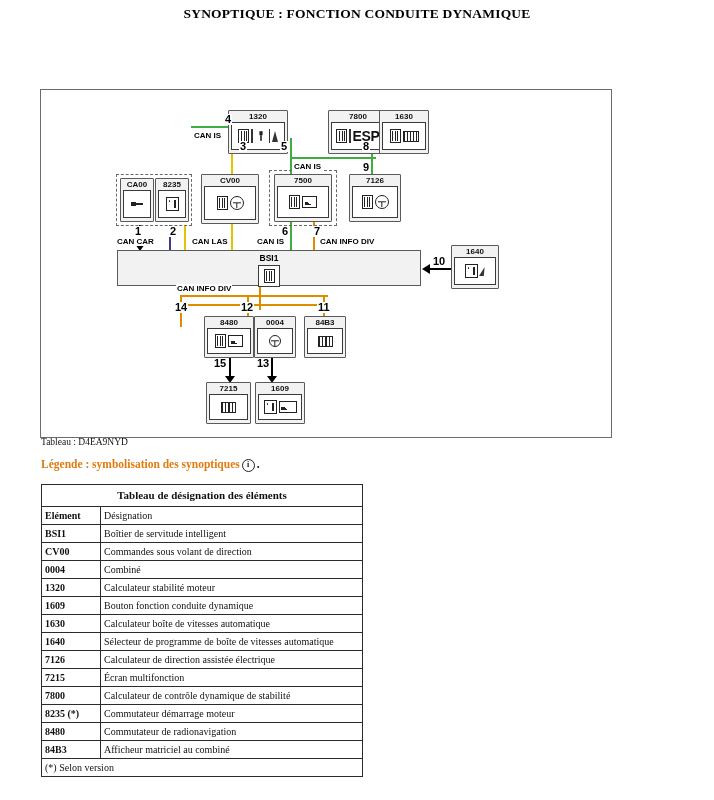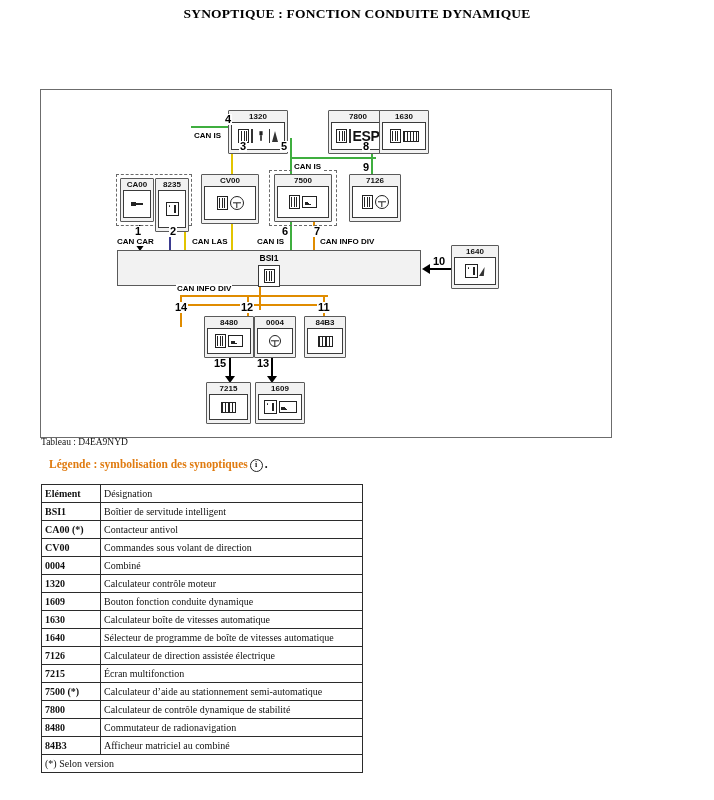--- a/index.html
+++ b/index.html
@@ -90,21 +90,21 @@
   .arrow-l{position:absolute;width:0;height:0;border-top:5px solid transparent;border-bottom:5px solid transparent;border-right:8px solid #000;}
 
   
   .fig-caption{
     position:absolute;left:41px;top:437px;
     font-family:"Liberation Serif", serif;font-size:9.5px;color:#111;
   }
   .legend-line{
     position:absolute;left:41px;top:458px;
     font-family:"Liberation Serif", serif;font-size:11.5px;
-    font-weight:bold;color:#e07b10;margin-left:8px;
+    font-weight:bold;color:#e07b10;
   }
   .legend-line .info-icon{
     display:inline-block;width:11px;height:11px;border:1.2px solid #222;
     border-radius:50%;color:#111;font-size:8px;font-weight:bold;
     text-align:center;line-height:10px;vertical-align:1px;margin:0 2px;
     font-family:"Liberation Serif", serif;background:#fff;
   }
   .legend-line .dot{color:#111;font-weight:bold;}
 
   
@@ -235,21 +235,21 @@
       </div>
     </div>
 
     <div class="dashed-group" style="left:75px;top:84px;width:76px;height:52px;"></div>
     <div class="ecu" style="left:79px;top:88px;width:34px;height:44px;">
       <div class="ref">CA00</div>
       <div class="pic">
           <div class="keylock"></div>
         </div>
     </div>
-    <div class="ecu" style="left:114px;top:88px;width:34px;height:54px;align-items:center;">
+    <div class="ecu" style="left:114px;top:88px;width:34px;height:44px;align-items:center;">
       <div class="ref">8235</div>
       <div class="pic">
           <div class="sw"></div>
         </div>
     </div>
 
     <div class="ecu" style="left:160px;top:84px;width:58px;height:50px;">
       <div class="ref">CV00</div>
       <div class="pic">
         <div class="pic-row">
@@ -367,42 +367,41 @@
 
 <div class="fig-caption">Tableau : D4EA9NYD</div>
 
 <div class="legend-line">
   <span>Légende : symbolisation des synoptiques</span><span class="info-icon">i</span><span class="dot">.</span>
 </div>
 
 <table class="elems">
   <tbody>
     <tr>
+      <td class="tbl-title" colspan="2">Tableau de désignation des éléments</td>
+    </tr>
+    <tr>
       <td class="code hd">Elément</td>
       <td class="desig hd">Désignation</td>
     </tr>
     <tr>
       <td class="code">BSI1</td>
       <td class="desig">Boîtier de servitude intelligent</td>
     </tr>
     <tr>
-      <td class="code">CA00 (*)</td>
-      <td class="desig">Contacteur antivol</td>
-    </tr>
-    <tr>
       <td class="code">CV00</td>
       <td class="desig">Commandes sous volant de direction</td>
     </tr>
     <tr>
       <td class="code">0004</td>
       <td class="desig">Combiné</td>
     </tr>
     <tr>
       <td class="code">1320</td>
-      <td class="desig">Calculateur contrôle moteur</td>
+      <td class="desig">Calculateur stabilité moteur</td>
     </tr>
     <tr>
       <td class="code">1609</td>
       <td class="desig">Bouton fonction conduite dynamique</td>
     </tr>
     <tr>
       <td class="code">1630</td>
       <td class="desig">Calculateur boîte de vitesses automatique</td>
     </tr>
     <tr>
@@ -411,28 +410,28 @@
     </tr>
     <tr>
       <td class="code">7126</td>
       <td class="desig">Calculateur de direction assistée électrique</td>
     </tr>
     <tr>
       <td class="code">7215</td>
       <td class="desig">Écran multifonction</td>
     </tr>
     <tr>
-      <td class="code">7500 (*)</td>
-      <td class="desig">Calculateur d’aide au stationnement semi-automatique</td>
-    </tr>
-    <tr>
       <td class="code">7800</td>
       <td class="desig">Calculateur de contrôle dynamique de stabilité</td>
     </tr>
     <tr>
+      <td class="code">8235 (*)</td>
+      <td class="desig">Commutateur démarrage moteur</td>
+    </tr>
+    <tr>
       <td class="code">8480</td>
       <td class="desig">Commutateur de radionavigation</td>
     </tr>
     <tr>
       <td class="code">84B3</td>
       <td class="desig">Afficheur matriciel au combiné</td>
     </tr>
     <tr class="footnote">
       <td colspan="2">(*) Selon version</td>
     </tr>

